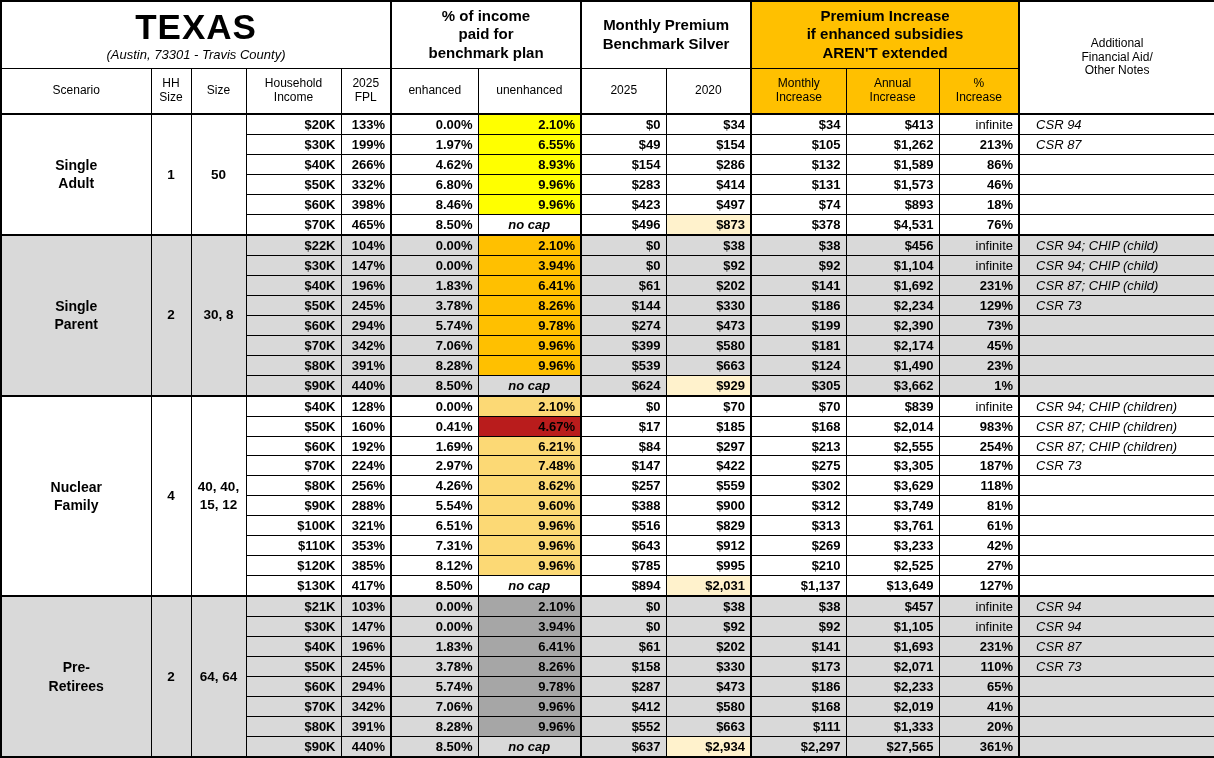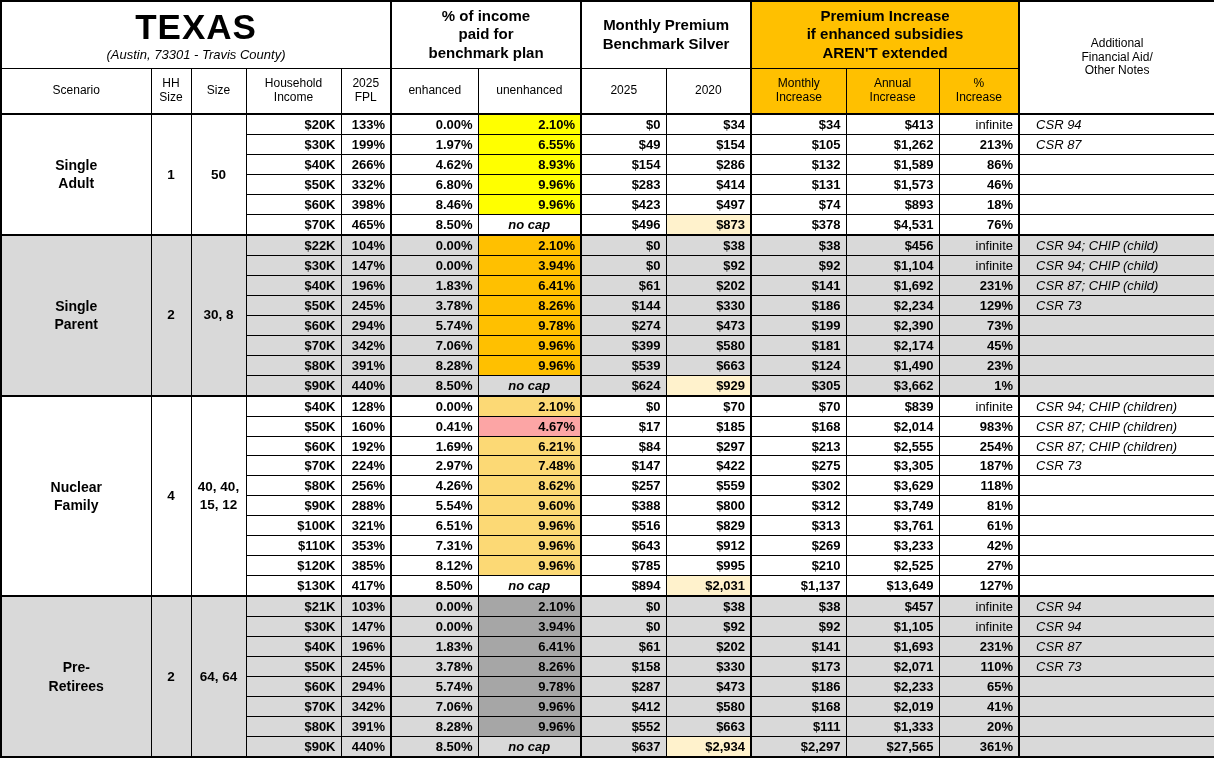--- a/index.html
+++ b/index.html
@@ -289,21 +289,21 @@
           <td class="num">$70</td>
           <td class="num bl2">$70</td>
           <td class="num">$839</td>
           <td class="num inf">infinite</td>
           <td class="notes bl2">CSR 94; CHIP (children)</td>
         </tr>
         <tr>
           <td class="num">$50K</td>
           <td class="num">160%</td>
           <td class="num bl2">0.41%</td>
-          <td class="num" style="background: #fca5a5;">4.67%</td>
+          <td class="num" style="background: #b91c1c;">4.67%</td>
           <td class="num bl2">$17</td>
           <td class="num">$185</td>
           <td class="num bl2">$168</td>
           <td class="num">$2,014</td>
           <td class="num">983%</td>
           <td class="notes bl2">CSR 87; CHIP (children)</td>
         </tr>
         <tr>
           <td class="num">$60K</td>
           <td class="num">192%</td>
@@ -339,21 +339,21 @@
           <td class="num">$3,629</td>
           <td class="num">118%</td>
           <td class="notes bl2"></td>
         </tr>
         <tr>
           <td class="num">$90K</td>
           <td class="num">288%</td>
           <td class="num bl2">5.54%</td>
           <td class="num" style="background: rgb(252, 217, 117); padding-left: 11px;">9.60%</td>
           <td class="num bl2">$388</td>
-          <td class="num">$800</td>
+          <td class="num">$900</td>
           <td class="num bl2">$312</td>
           <td class="num">$3,749</td>
           <td class="num">81%</td>
           <td class="notes bl2"></td>
         </tr>
         <tr>
           <td class="num">$100K</td>
           <td class="num">321%</td>
           <td class="num bl2">6.51%</td>
           <td class="num" style="background: rgb(252, 217, 117);">9.96%</td>

